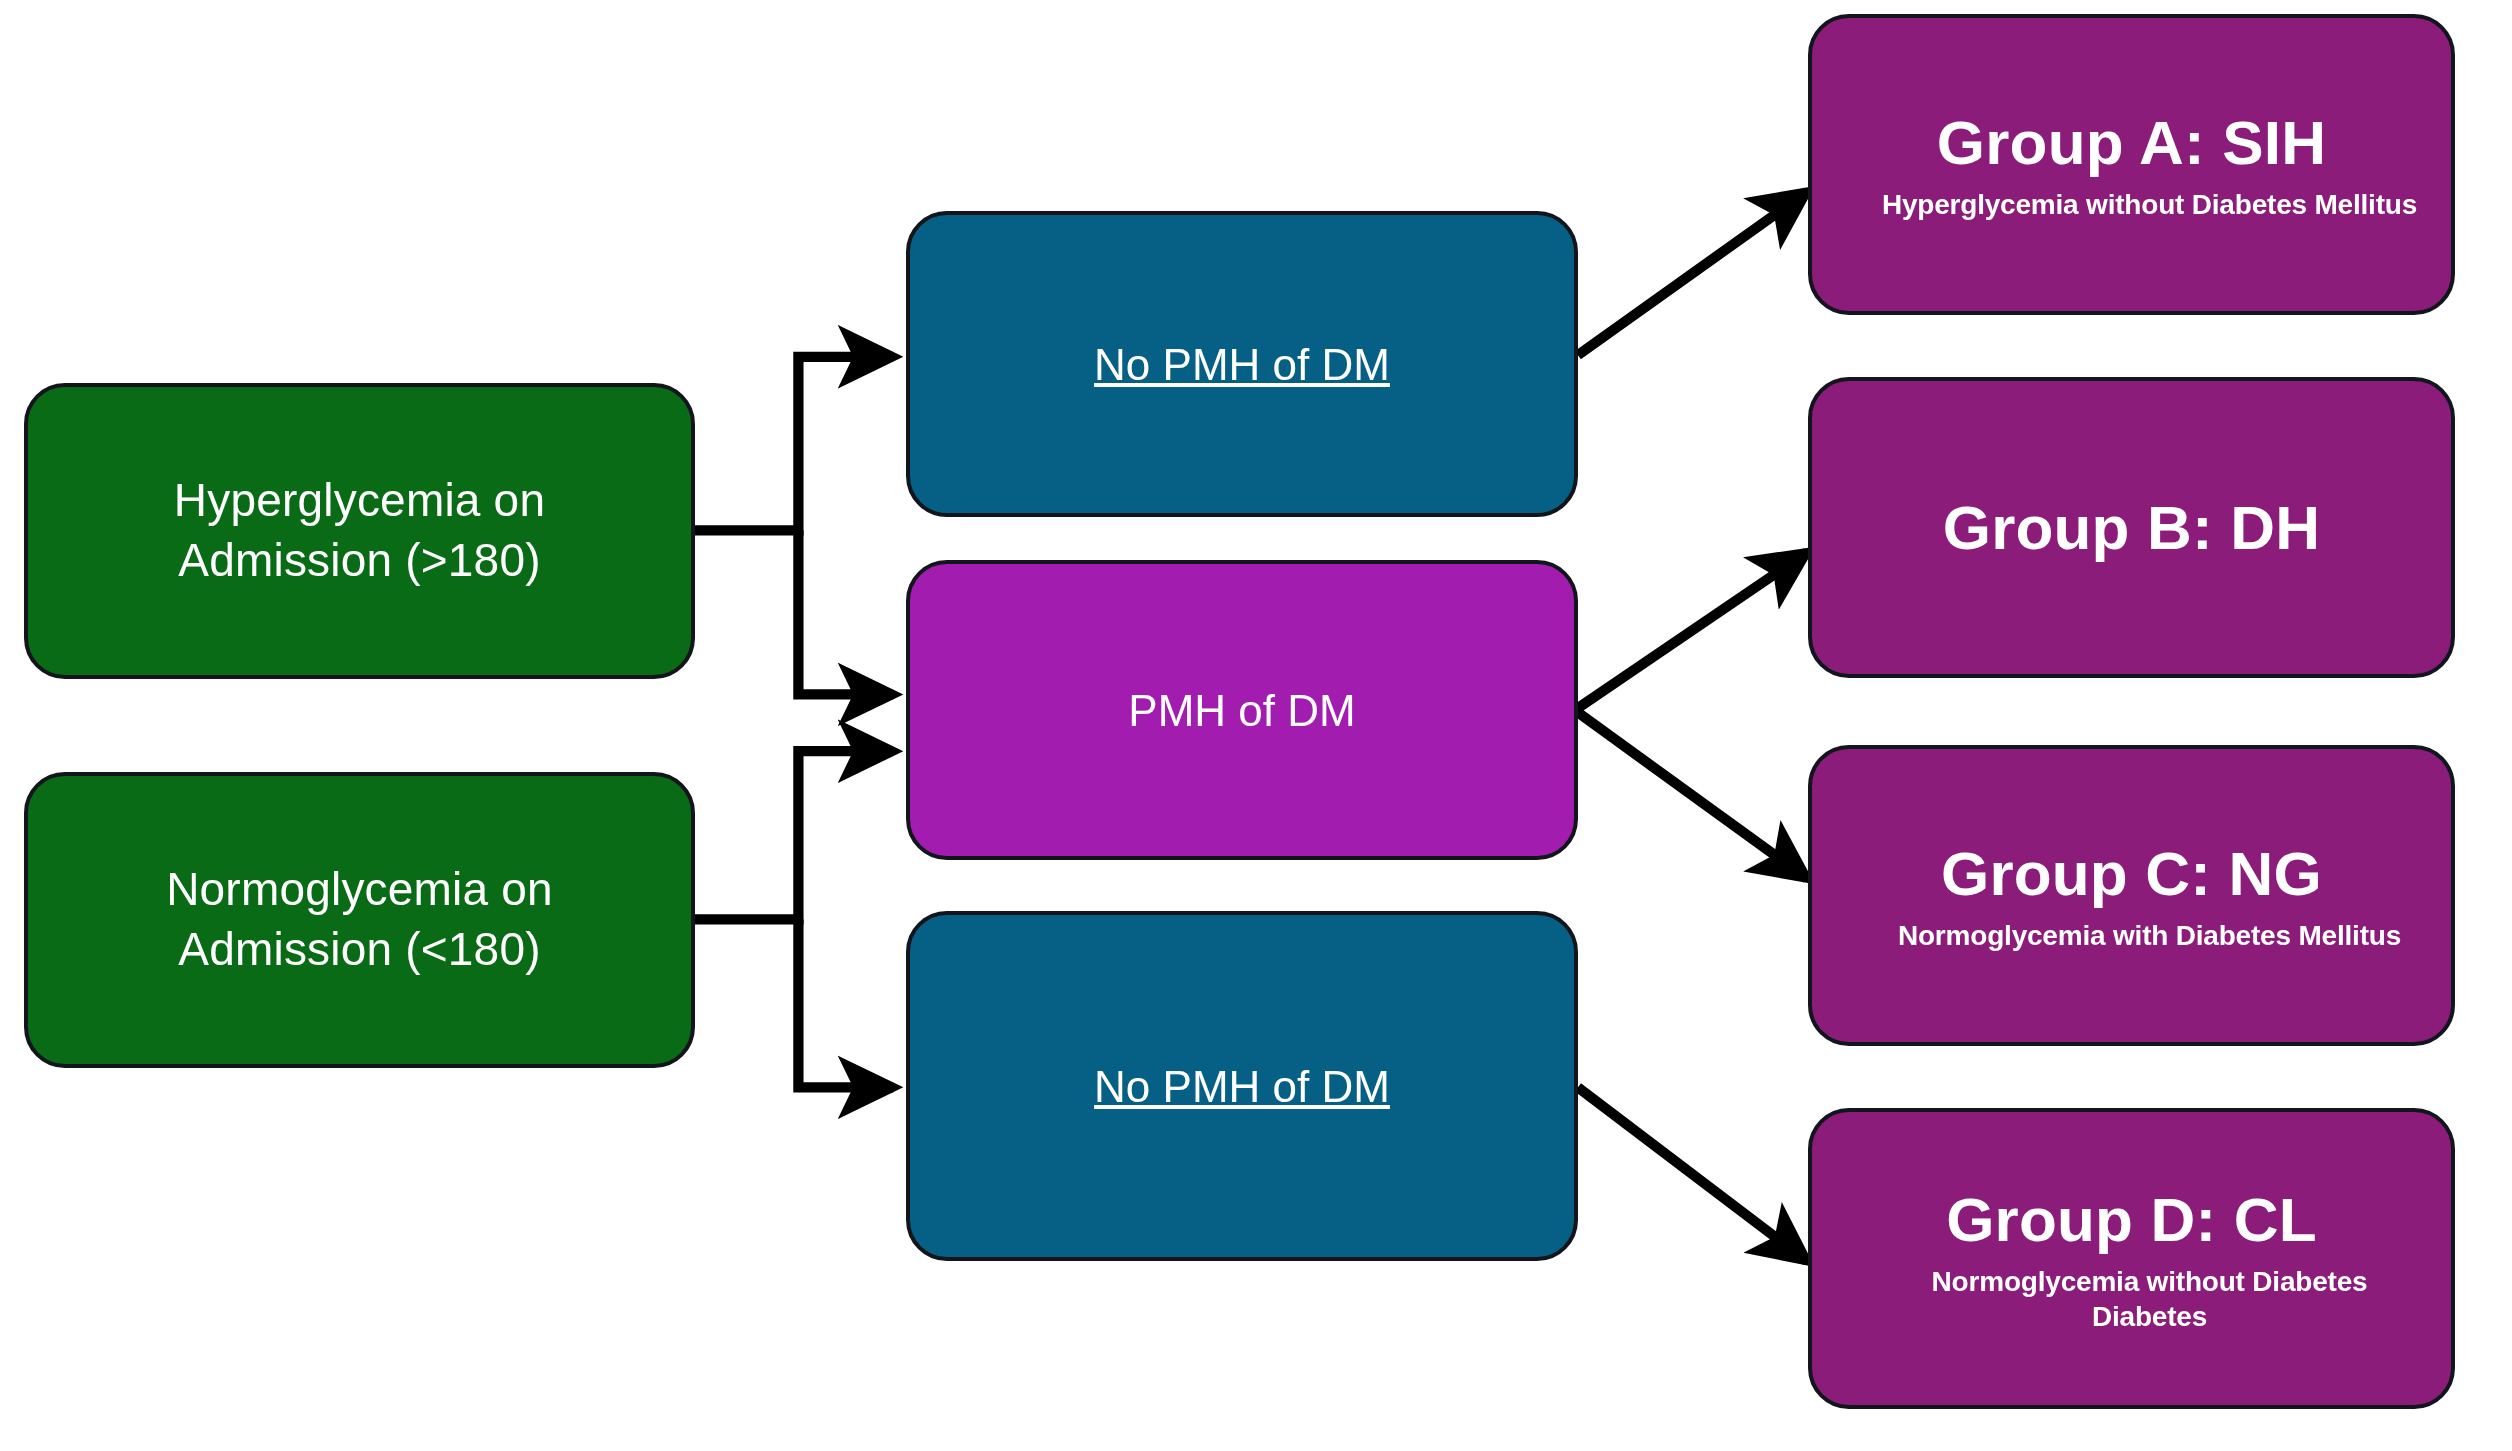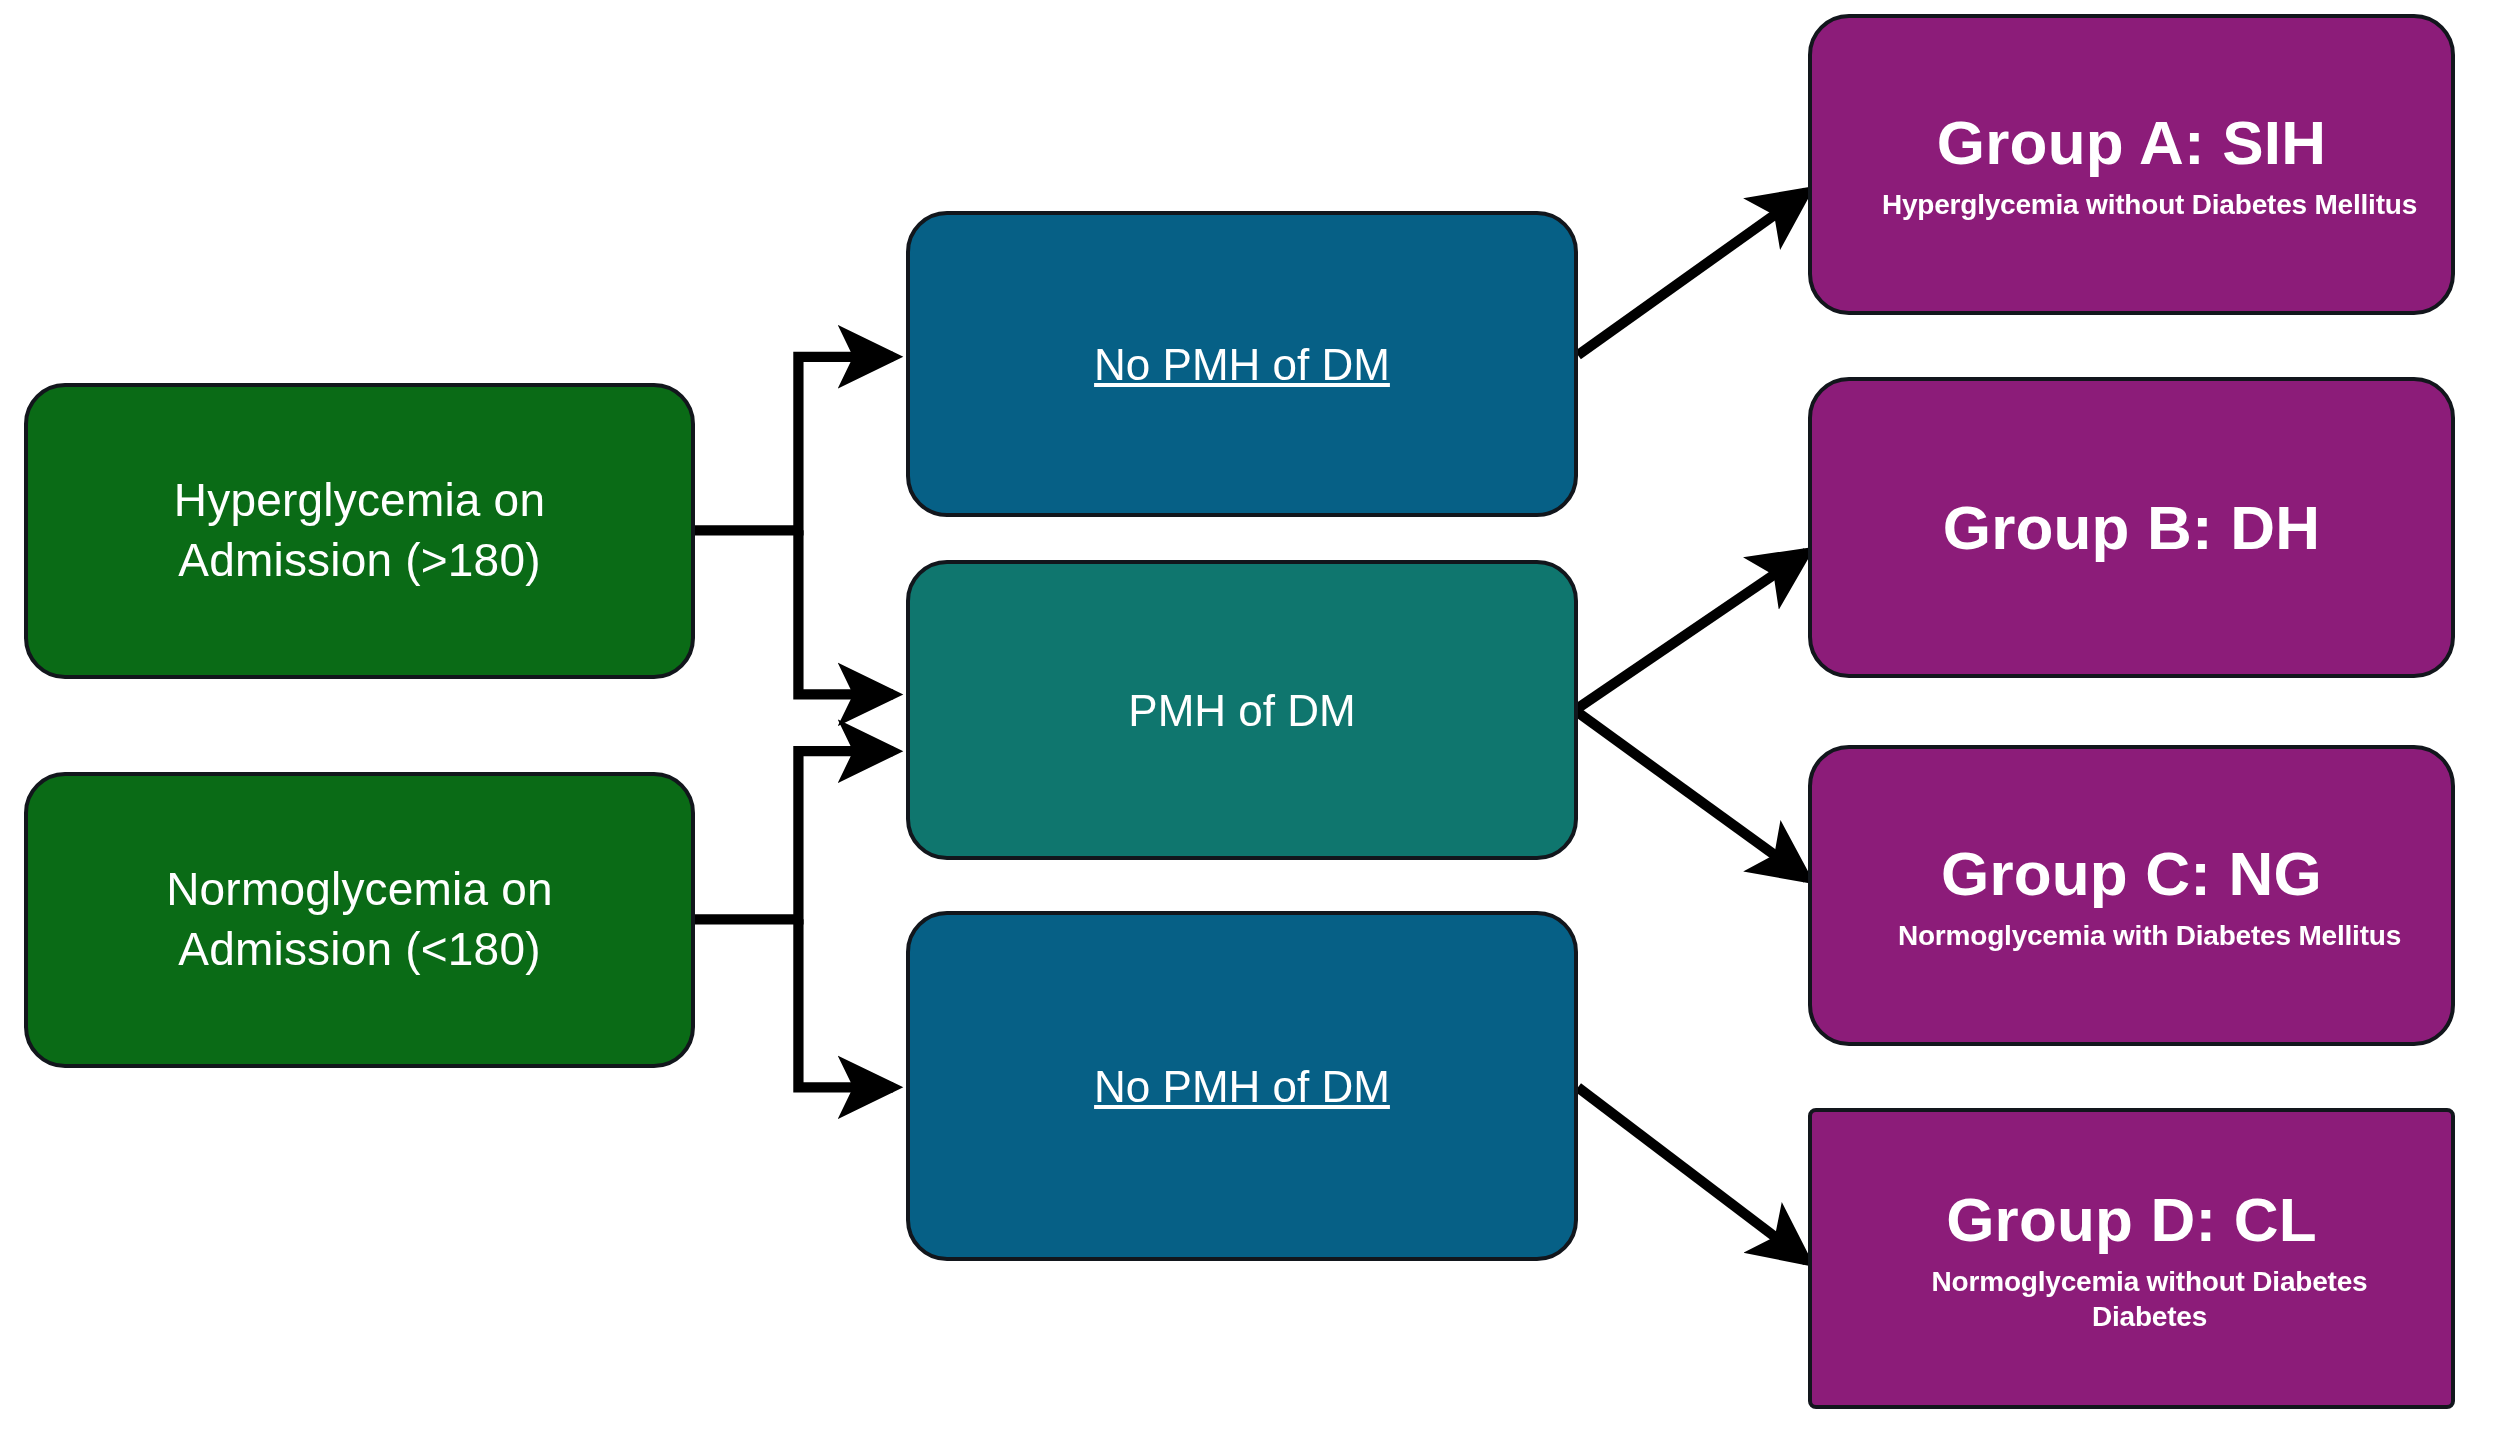--- a/index.html
+++ b/index.html
@@ -32,21 +32,21 @@
     justify-content: center;
     text-align: center;
     color: #ffffff;
     border-radius: 41px;
     border: 4px solid #12161c;
     padding: 8px 27px;
     z-index: 2;
   }
   .node.green  { background: #0a6b16; }
   .node.teal   { background: #066086; text-decoration: underline; }
-  .node.cyan   { background: #0f766e; }
+  .node.cyan   { background: #a21caf; }
   .node.purple { background: #8c1c79; }
 
   .title-lg {
     font-size: 46px;
     line-height: 1.30;
     font-weight: 400;
     letter-spacing: 0.2px;
     white-space: pre-line;
   }
   .title-md {
@@ -124,19 +124,19 @@
 
   <div class="node purple" style="left:1808px; top:377px; width:647px; height:301px;gap:12px;">
     <div class="title-group">Group B: DH</div>
   </div>
 
   <div class="node purple" style="left:1808px; top:745px; width:647px; height:301px;">
     <div class="title-group">Group C: NG</div>
     <div class="sub-group">Normoglycemia with Diabetes Mellitus</div>
   </div>
 
-  <div class="node purple" style="left:1808px; top:1108px; width:647px; height:301px;border-radius:8px;">
+  <div class="node purple" style="left:1808px; top:1108px; width:647px; height:301px;">
     <div class="title-group">Group D: CL</div>
     <div class="sub-group">Normoglycemia without Diabetes Diabetes</div>
   </div>
 
 </div>
 
 
 </body></html>

